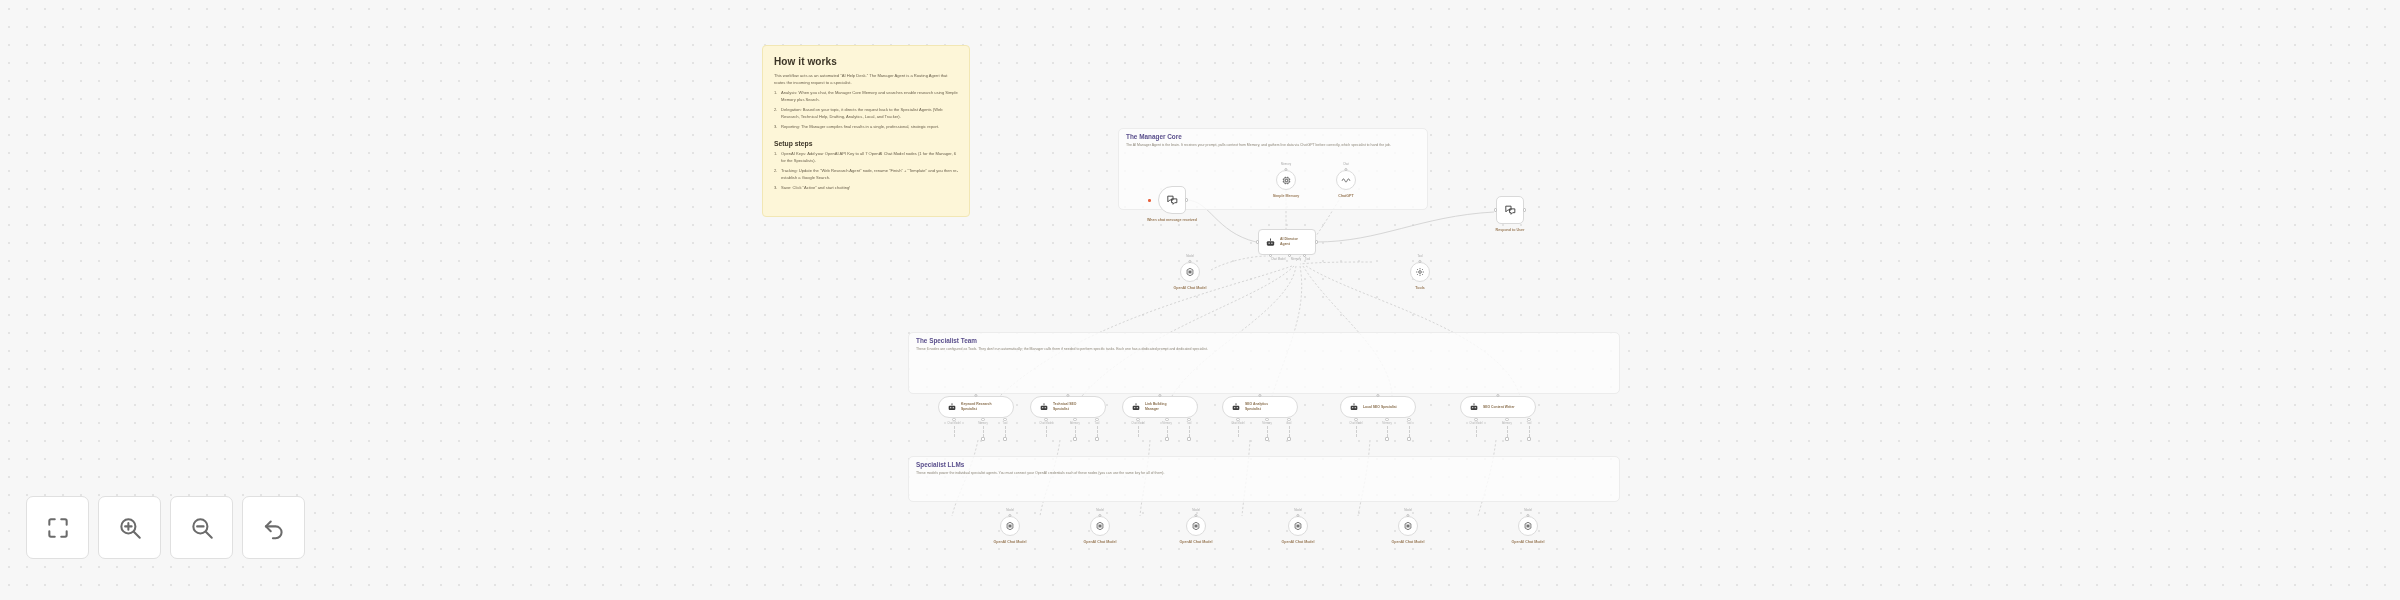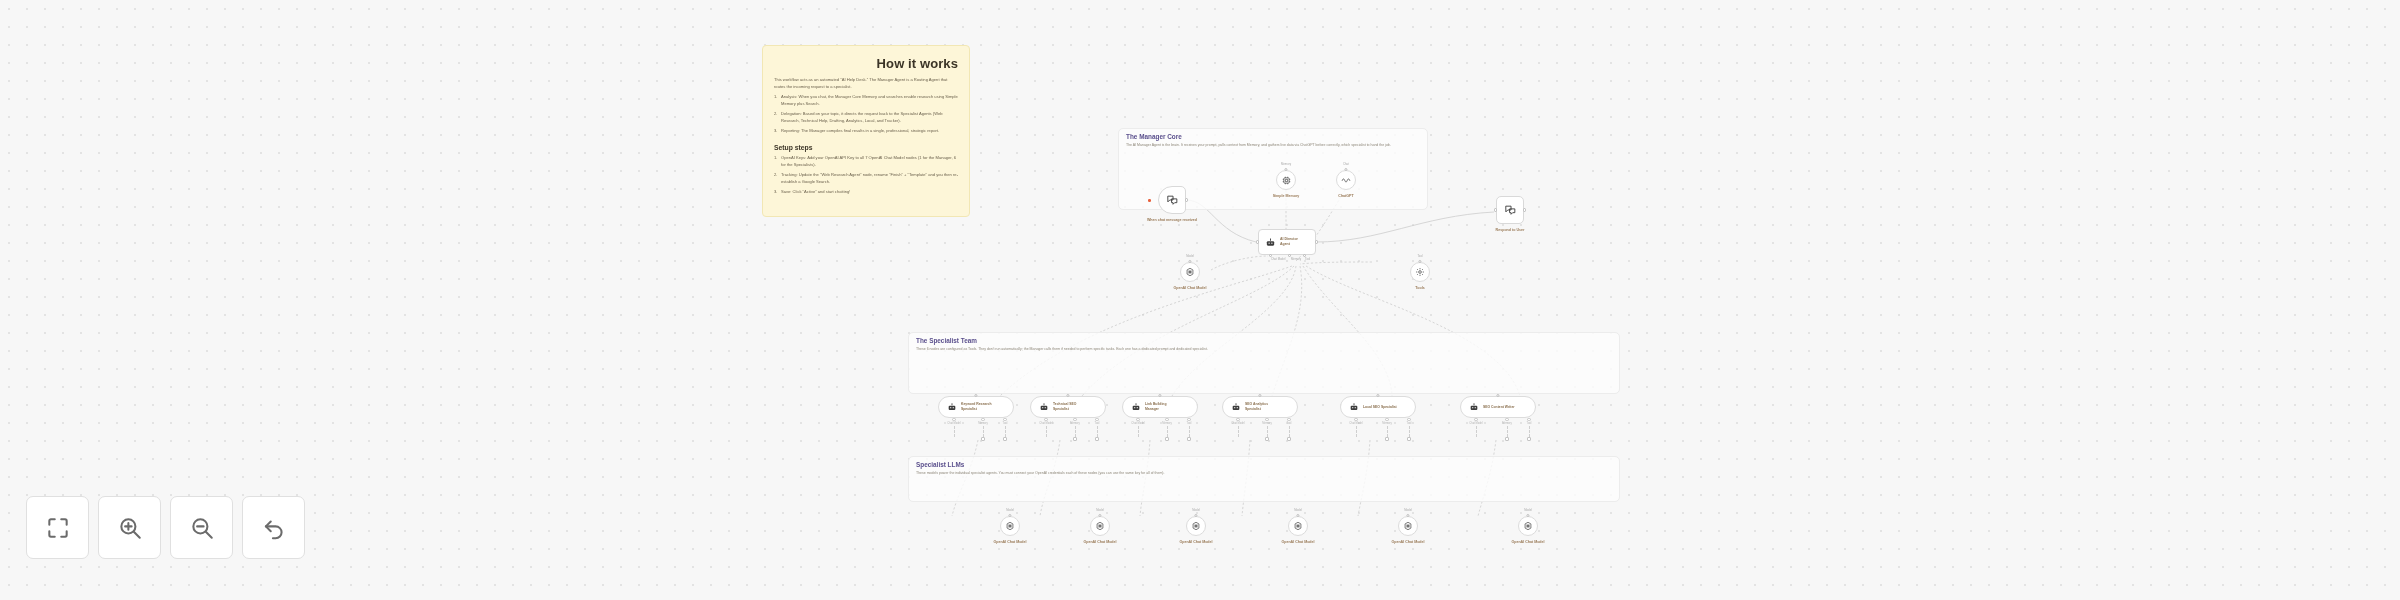--- a/index.html
+++ b/index.html
@@ -24,22 +24,22 @@
     left: 762px; top: 45px;
     width: 208px; height: 172px;
     background: #fdf6d8;
     border: 1px solid #f2e7b4;
     border-radius: 4px;
     padding: 10px 11px;
     color: #4a4030;
     overflow: hidden;
   }
   .sticky h3 {
-    font-size: 13px; font-weight: 700; color: #3b3426;
-    margin-bottom: 5px; letter-spacing: .1px; text-align: right;
+    font-size: 10px; font-weight: 700; color: #3b3426;
+    margin-bottom: 5px; letter-spacing: .1px;
   }
   .sticky h4 {
     font-size: 6.8px; font-weight: 700; color: #3b3426;
     margin: 9px 0 4px;
   }
   .sticky p {
     font-size: 4.1px; line-height: 1.75; color: #6a604c;
     margin-bottom: 4px;
   }
   .sticky ol { list-style: none; counter-reset: sn; }

